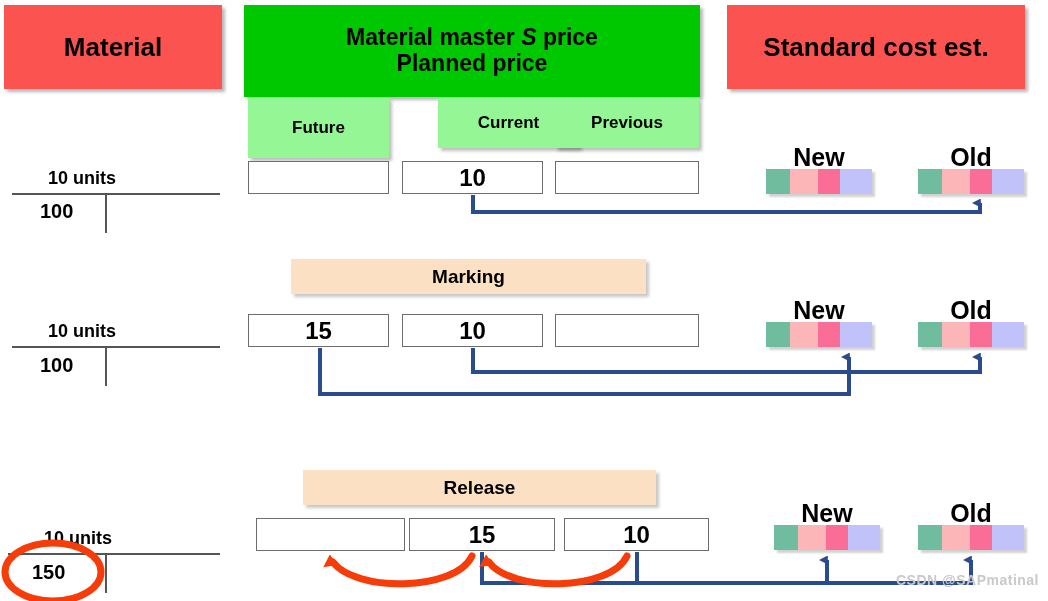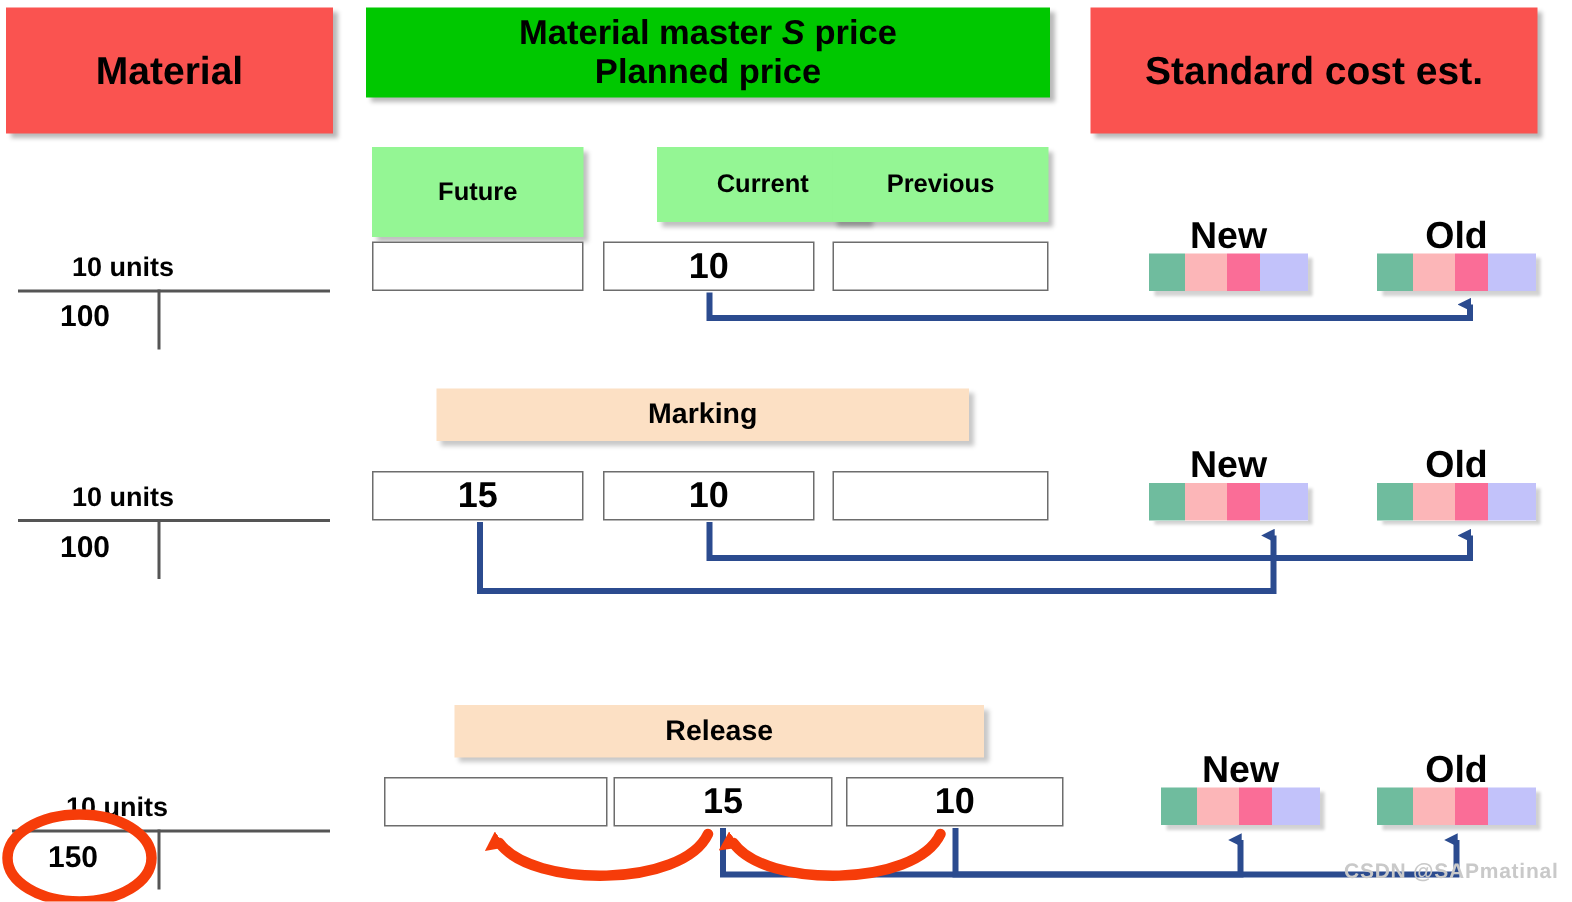--- a/index.html
+++ b/index.html
@@ -51,21 +51,21 @@
 </style>
 </head>
 <body>
 
 <div id="stage">
 
   <div class="abs banner red" style="left:4px;top:5px;width:218px;height:84px;">
     <span>Material</span>
   </div>
 
-  <div class="abs banner green" style="left:244px;top:5px;width:456px;height:60px;">
+  <div class="abs banner green" style="left:244px;top:5px;width:456px;height:92px;">
     <div>
       <div>
         <span>Material master </span><span class="ital">S</span><span> price</span>
       </div>
       <div>Planned price</div>
     </div>
   </div>
 
   <div class="abs banner red" style="left:698px;top:5px;width:298px;height:84px;margin-left:29px;">
     <span>Standard cost est.</span>

